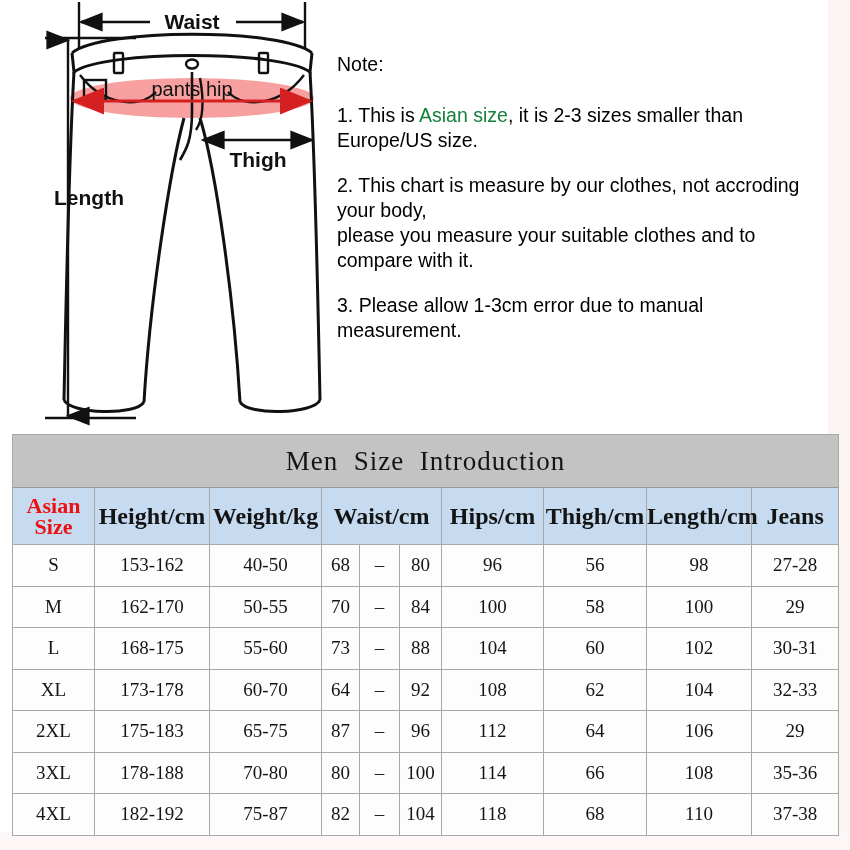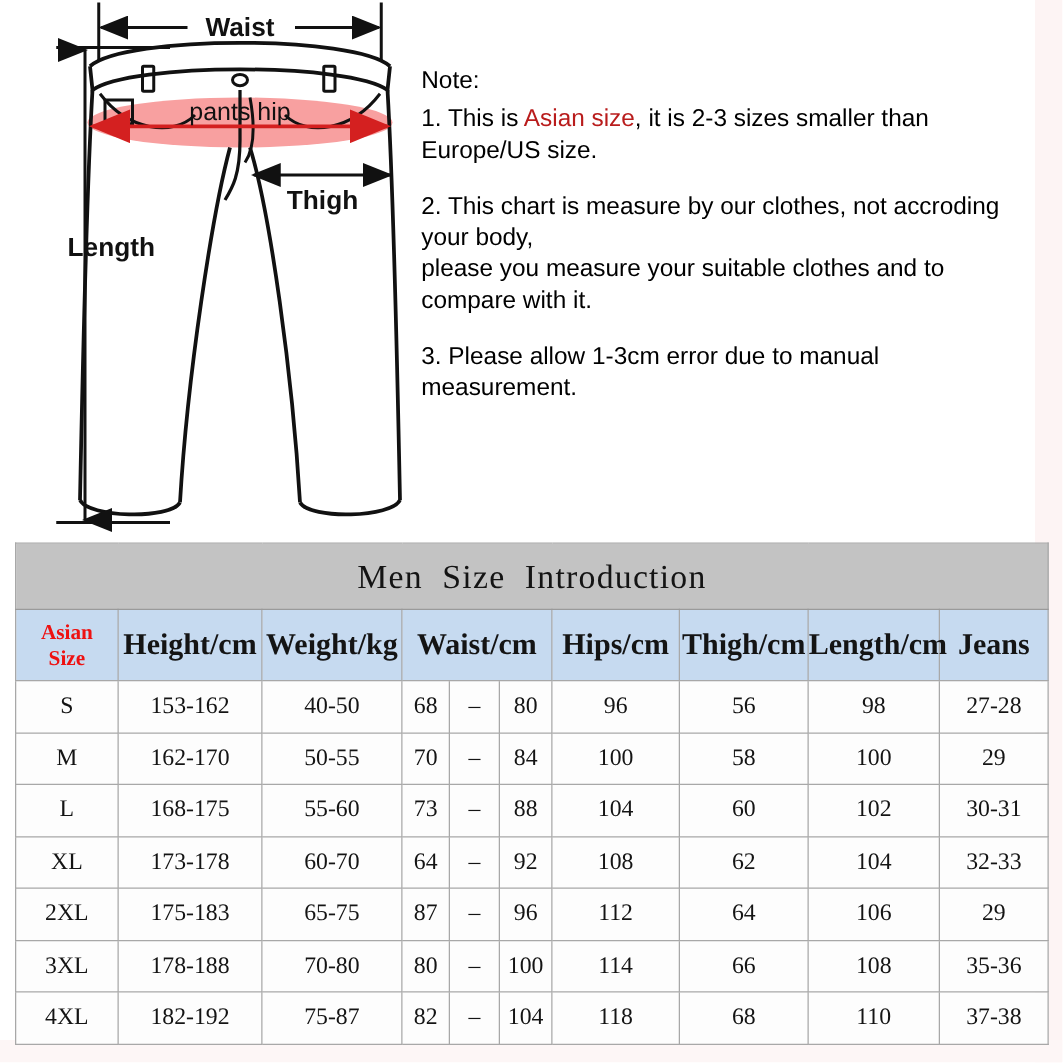--- a/index.html
+++ b/index.html
@@ -39,23 +39,23 @@
 
   
   #notes {
     position: absolute;
     left: 337px; top: 52px;
     width: 492px;
     color: #000000;
     font-size: 19.5px;
     line-height: 25px;
   }
-  #notes .note-head { margin: 0 0 6px 0; font-size: 19.5px; }
+  #notes .note-head { margin: 0 0 26px 0; font-size: 19.5px; }
   #notes .note-item { margin: 0 0 20px 0; }
-  #notes .accent { color: #b91c1c; }
+  #notes .accent { color: #15803d; }
 
   
   #size-table-wrap {
     position: absolute;
     left: 12px; top: 434px;
     width: 826px;
   }
   table.size-table {
     width: 826px;
     border-collapse: collapse;
@@ -82,21 +82,21 @@
   .title-text { display: inline-block; white-space: pre; }
   
   tr.head-row td {
     background: #c6daf0;
     height: 56px;
     font-size: 24px;
     font-weight: bold;
   }
   tr.head-row td.asian-size {
     color: #ee1111;
-    font-size: 17px;
+    font-size: 22px;
     line-height: 21px;
     font-weight: bold;
   }
   
   tr.data-row td {
     height: 40.5px;
     font-size: 19px;
     background: #fdfdfd;
   }
   td.jeans-shade { background: #d9d9d9; }

